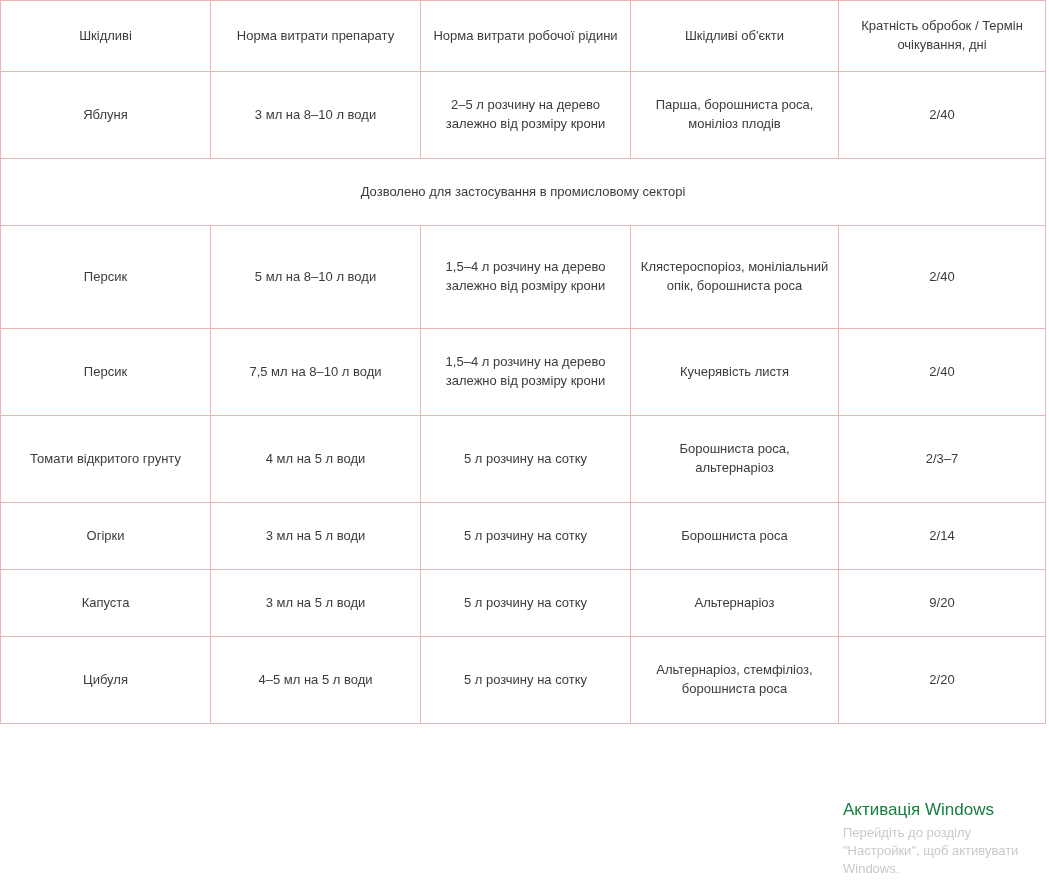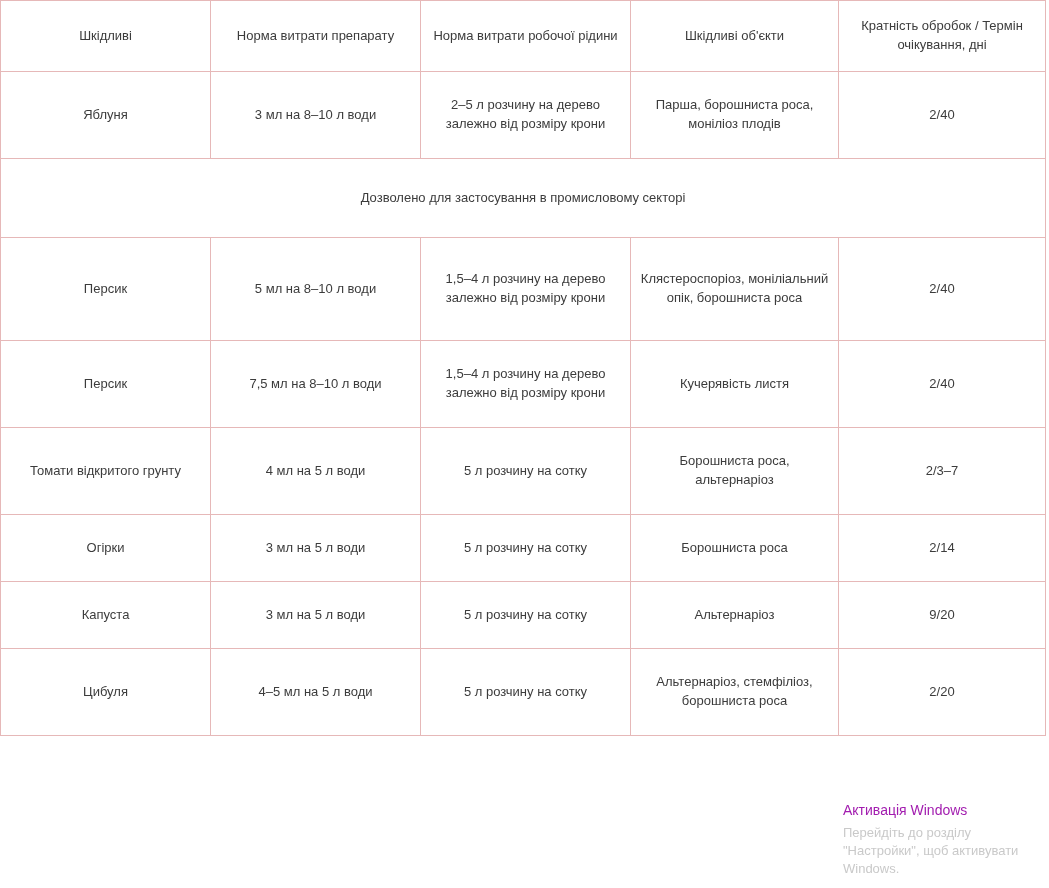--- a/index.html
+++ b/index.html
@@ -46,38 +46,38 @@
   col.c2 { width: 210px; }
   col.c3 { width: 210px; }
   col.c4 { width: 208px; }
   col.c5 { width: 207px; }
 
   tr.row-std td { height: 46px; }
   tr.row-tall td { height: 66px; }
   tr.row-xtall td { height: 82px; }
   tr.row-note td {
     height: 42px;
-    padding: 18px 8px;
+    padding: 12px 8px;
   }
   .cell-multiline { white-space: normal; }
 
   
   .watermark {
     position: absolute;
     left: 843px;
     top: 798px;
     width: 200px;
     color: #c8c8c8;
     pointer-events: none;
     user-select: none;
   }
   .watermark .wm-title {
-    font-size: 14px;
+    font-size: 17px;
     line-height: 24px;
-    color: #a21caf;
+    color: #15803d;
     white-space: nowrap;
   }
   .watermark .wm-sub {
     font-size: 13px;
     line-height: 18px;
     color: #c9c9c9;
     margin-top: 2px;
   }
 </style>
 </head>

